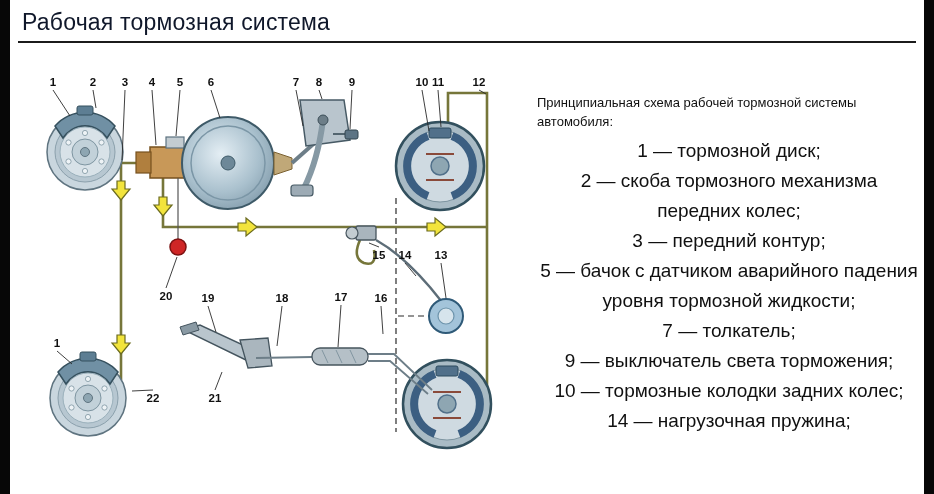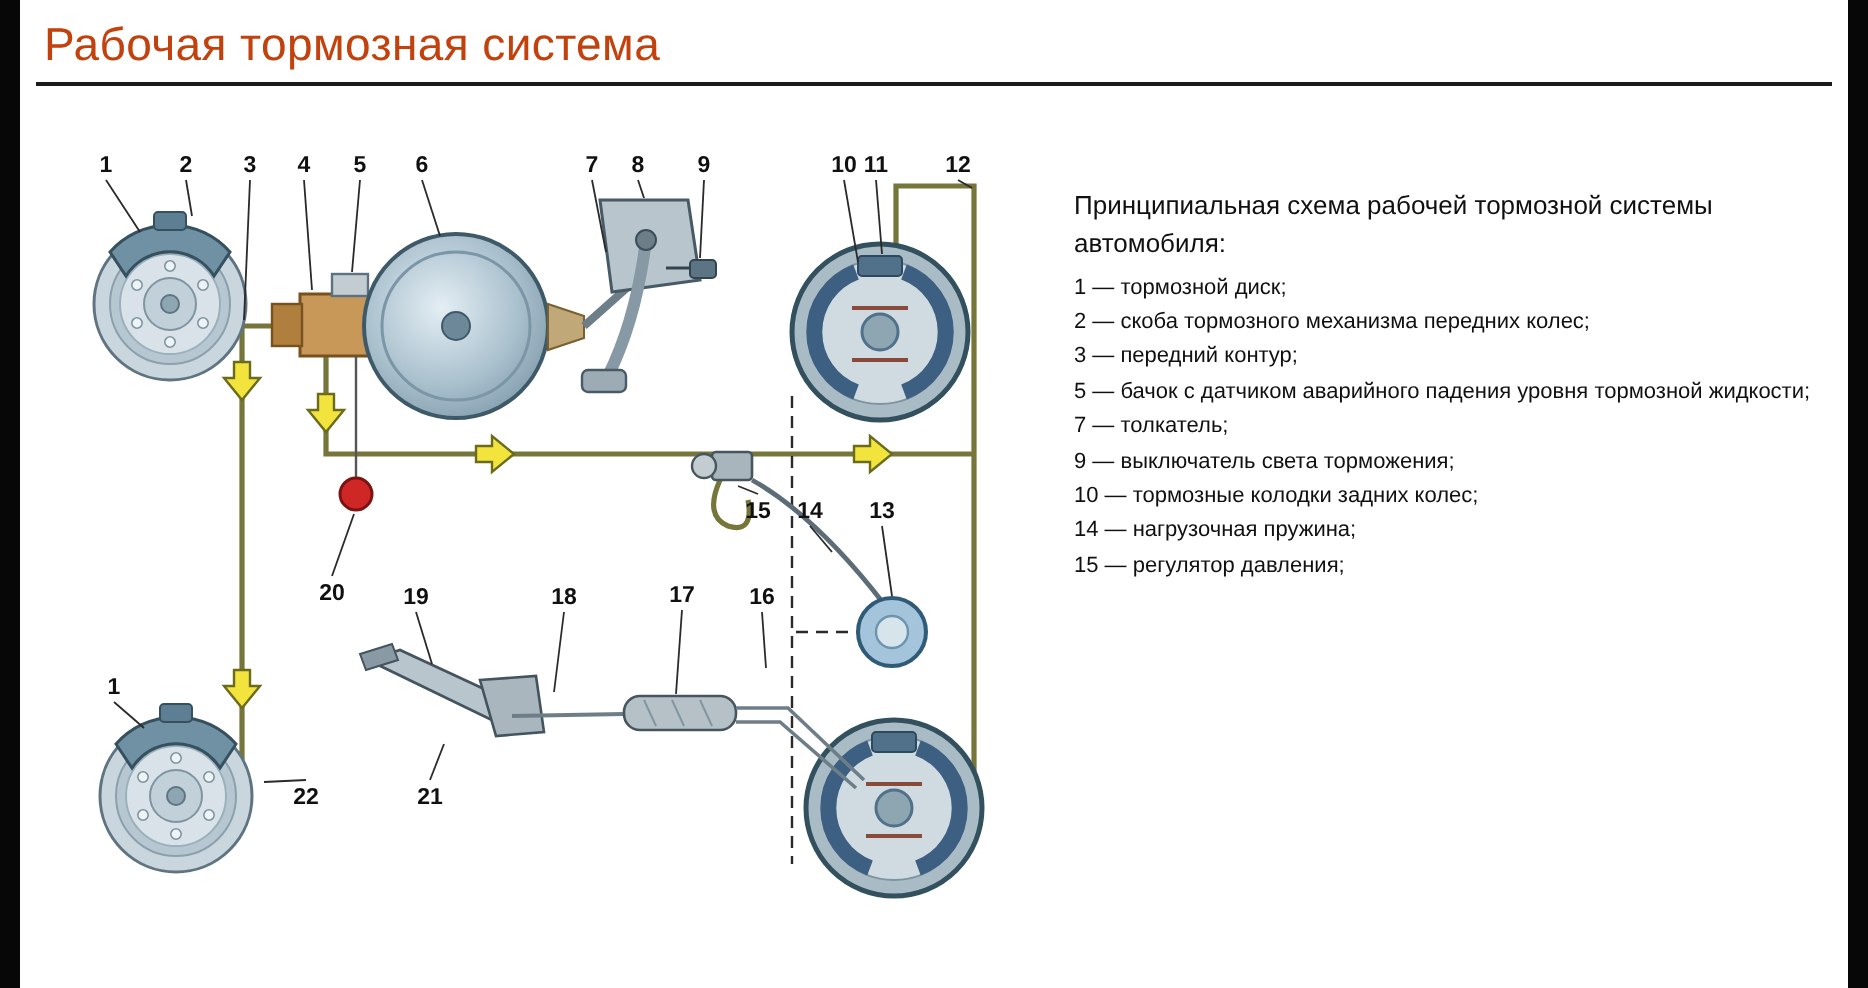--- a/index.html
+++ b/index.html
@@ -5,27 +5,27 @@
   html,body { margin:0; padding:0; }
   body {
     width:934px; height:494px; background:#ffffff; overflow:hidden; position:relative;
     font-family:"Liberation Sans","DejaVu Sans",sans-serif; color:#101010;
   }
   .edge-bar { position:absolute; top:0; bottom:0; width:10px; background:#070707; }
   .edge-left { left:0; }
   .edge-right { right:0; }
   .page-title {
     position:absolute; left:22px; top:9px; font-size:23px; font-weight:normal;
-    color:#c2410c; letter-spacing:0.2px; white-space:nowrap;
+    color:#0f172a; letter-spacing:0.2px; white-space:nowrap;
   }
   .title-rule { position:absolute; left:18px; top:41px; width:898px; border-top:2px solid #1b1b1b; }
   .diagram-svg { position:absolute; left:0; top:0; width:934px; height:494px; }
   .legend { position:absolute; left:537px; top:94px; width:384px; }
   .legend-heading { font-size:13px; font-weight:normal; line-height:1.45; margin-bottom:4px; }
-  .legend-row { font-size:11px; line-height:1.58; }
+  .legend-row { font-size:19px; line-height:1.58;text-align:center; }
   
   .pipe { stroke:#76763a; stroke-width:2.6; fill:none; }
   .dash { stroke:#2a2a2a; stroke-width:1.2; stroke-dasharray:6 4; fill:none; }
   .cable { stroke:#6d7e88; fill:none; }
   .leader { stroke:#2a2a2a; stroke-width:0.9; }
   .callout-num { font-size:11.5px; font-weight:bold; fill:#101010; text-anchor:middle;
                  font-family:"Liberation Sans","DejaVu Sans",sans-serif; }
   .flow-arrow { fill:#f2e43c; stroke:#6b6b1e; stroke-width:1.2; }
 </style>
 </head>
@@ -218,15 +218,14 @@
   <div class="legend-heading">Принципиальная схема рабочей тормозной системы автомобиля:</div>
   <div>
       <div class="legend-row">1 — тормозной диск;</div>
       <div class="legend-row">2 — скоба тормозного механизма передних колес;</div>
       <div class="legend-row">3 — передний контур;</div>
       <div class="legend-row">5 — бачок с датчиком аварийного падения уровня тормозной жидкости;</div>
       <div class="legend-row">7 — толкатель;</div>
       <div class="legend-row">9 — выключатель света торможения;</div>
       <div class="legend-row">10 — тормозные колодки задних колес;</div>
       <div class="legend-row">14 — нагрузочная пружина;</div>
-      <div class="legend-row">15 — регулятор давления;</div>
     </div>
 </div>
 
 </body></html>

